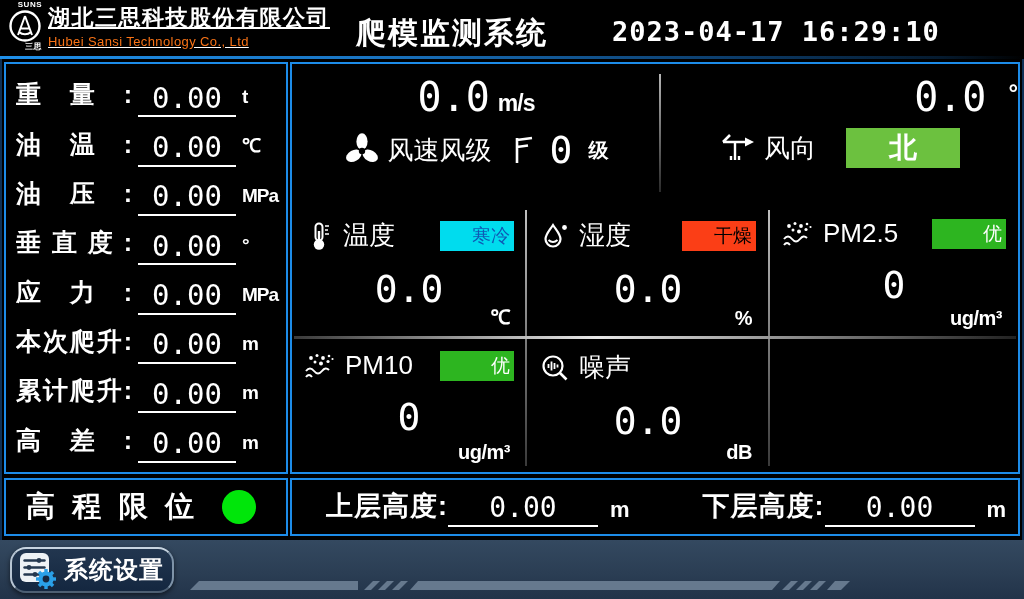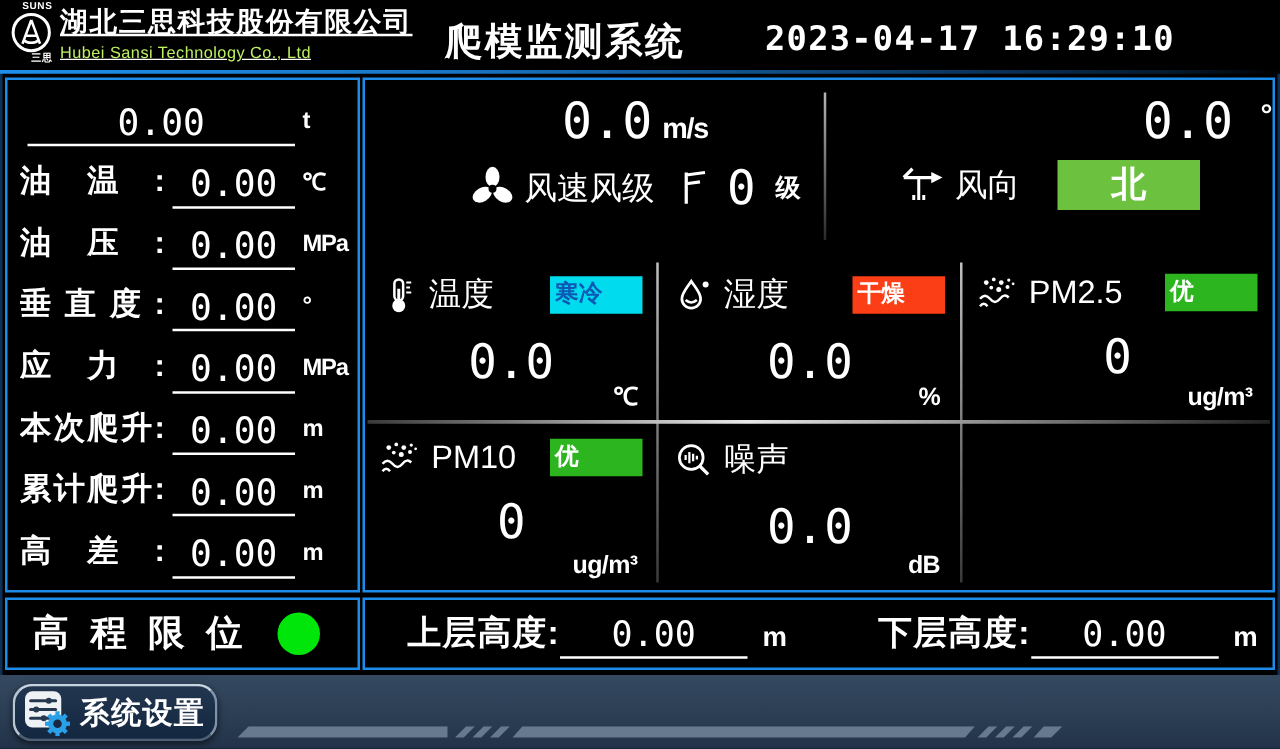--- a/index.html
+++ b/index.html
@@ -6,21 +6,21 @@
   #screen{position:relative;width:1024px;height:599px;background:#000;overflow:hidden;
           font-family:"Liberation Sans",sans-serif;color:#fff;box-shadow:inset 0 0 0 2px #0e3156;}
 
   
   #header{position:absolute;left:0;top:0;width:1024px;height:57px;background:#000;}
   #logo-block{position:absolute;left:8px;top:1px;display:flex;align-items:center;}
   #logo{display:flex;flex-direction:column;align-items:flex-end;line-height:1;}
   #logo .tiny{font-size:8px;font-weight:bold;color:#fff;letter-spacing:.5px;}
   #company{margin-left:6px;text-decoration:underline;}
   #company .cn{font-size:22px;font-weight:bold;letter-spacing:1.5px;}
-  #company .en{font-size:13px;color:#bef264;letter-spacing:.4px;margin-top:1px;}
+  #company .en{font-size:13px;color:#f97316;letter-spacing:.4px;margin-top:1px;}
   #page-title{position:absolute;left:356px;top:13px;font-size:30px;font-weight:bold;letter-spacing:2px;}
   #datetime{position:absolute;left:612px;top:16px;font-size:27px;font-weight:bold;letter-spacing:1px;
             font-family:"DejaVu Sans Mono","Liberation Mono",monospace;}
   #header-line{position:absolute;left:0;top:56px;width:1024px;height:3px;
     background:linear-gradient(90deg,#1f90ea 0%,#1a76c4 35%,#0d3f6e 70%,#051a2e 92%,#000 100%);}
 
   
   .panel{position:absolute;border:2px solid #1d8ce9;background:#000;box-sizing:border-box;}
 
   
@@ -29,21 +29,21 @@
   .mrow{display:flex;align-items:flex-end;height:46px;}
   .mlabel{width:116px;font-size:25px;font-weight:bold;text-align:justify;text-align-last:justify;
           padding-bottom:6px;white-space:nowrap;overflow:hidden;}
   .mline{flex:1;margin:0 6px;border-bottom:2px solid #fff;text-align:center;
          font-family:"DejaVu Sans Mono","Liberation Mono",monospace;font-size:29px;line-height:1.2;}
   .munit{width:36px;font-size:19px;font-weight:bold;letter-spacing:-1px;padding-bottom:9px;}
 
   
   #right-panel{left:290px;top:62px;width:730px;height:412px;}
   .wind-half{position:absolute;top:0;height:140px;}
-  #wind-left{left:0;width:368px;padding-left:32px;}
+  #wind-left{left:0;width:368px;}
   #wind-right{left:370px;width:356px;}
   #wind-vdiv{position:absolute;left:367px;top:10px;width:2px;height:118px;
              background:linear-gradient(#b5b5b5,#2a2a2a);}
   .wind-big{margin-top:12px;text-align:center;font-family:"DejaVu Sans Mono","Liberation Mono",monospace;
             font-size:40px;line-height:1.05;}
   .wind-big .u{font-family:"Liberation Sans",sans-serif;font-size:23px;font-weight:bold;letter-spacing:-1px;margin-left:8px;}
   #wind-right .wind-big{text-align:right;}
   #wind-right .deg{font-family:"Liberation Sans",sans-serif;font-size:24px;font-weight:bold;margin-left:22px;vertical-align:10px;}
   .wind-sub{display:flex;align-items:center;justify-content:center;margin-top:10px;}
   .wlabel{font-size:26px;margin-left:8px;}
@@ -54,22 +54,22 @@
 
   
   .vdiv{position:absolute;width:2px;top:146px;height:256px;background:linear-gradient(#c0c0c0,#3a3a3a);}
   #vdiv1{left:233px;} #vdiv2{left:476px;}
   #hdiv{position:absolute;left:2px;top:272px;width:722px;height:3px;
         background:linear-gradient(90deg,#3a3a3a,#e8e8e8 42%,#9a9a9a 65%,#222);}
 
   .cell{position:absolute;}
   .cell-head{display:flex;align-items:center;margin:8px 8px 0 8px;}
   .slabel{font-size:26px;margin-left:9px;white-space:nowrap;}
-  .sbadge{margin-left:auto;min-width:66px;height:30px;line-height:30px;text-align:left;
-          font-size:19px;font-weight:bold;padding:0 4px;}
+  .sbadge{margin-left:auto;min-width:66px;height:30px;line-height:30px;text-align:right;
+          font-size:19px;font-weight:normal;padding:0 4px;}
   .sval{text-align:center;font-family:"DejaVu Sans Mono","Liberation Mono",monospace;font-size:38px;margin-top:14px;}
   .sunit{position:absolute;right:12px;bottom:4px;font-size:20px;font-weight:bold;letter-spacing:-.5px;}
   #cell-temp {left:4px;  top:146px;width:226px;height:124px;}
   #cell-hum  {left:240px;top:146px;width:232px;height:124px;}
   #cell-pm25 {left:482px;top:146px;width:240px;height:124px;}
   #cell-pm10 {left:4px;  top:278px;width:226px;height:126px;}
   #cell-noise{left:240px;top:278px;width:232px;height:126px;}
   #cell-empty{left:482px;top:278px;width:240px;height:126px;}
 
   
@@ -114,20 +114,21 @@
         <div class="en">Hubei Sansi Technology Co., Ltd</div>
       </div>
     </div>
     <div id="page-title">爬模监测系统</div>
     <div id="datetime">2023-04-17 16:29:10</div>
     <div id="header-line"></div>
   </div>
 
   <div id="left-panel" class="panel">
     <div class="mrow">
+      <span class="mlabel">重量:</span>
       <span class="mline">0.00</span>
       <span class="munit">t</span>
     </div>
     <div class="mrow">
       <span class="mlabel">油温:</span>
       <span class="mline">0.00</span>
       <span class="munit">℃</span>
     </div>
     <div class="mrow">
       <span class="mlabel">油压:</span>
@@ -222,21 +223,21 @@
     </div>
 
     <div id="cell-hum" class="cell">
       <div class="cell-head">
         <svg width="30" height="30" viewBox="0 0 30 30">
           <path d="M13,4 C9,10 5.5,13.5 5.5,18 a7.5,7.5 0 0 0 15,0 C20.5,13.5 17,10 13,4Z" fill="none" stroke="#fff" stroke-width="2.2"></path>
           <path d="M8.5 19 q4.5 4 9 0" fill="none" stroke="#fff" stroke-width="2"></path>
           <circle cx="24.5" cy="6.5" r="2.4" fill="#fff"></circle>
         </svg>
         <span class="slabel">湿度</span>
-        <span class="sbadge" style="background-color: rgb(251, 62, 22); color: #ffffff;">干燥</span>
+        <span class="sbadge" style="background-color: rgb(251, 62, 22); color: #000000;">干燥</span>
       </div>
       <div class="sval">0.0</div>
       <div class="sunit">%</div>
     </div>
 
     <div id="cell-pm25" class="cell">
       <div class="cell-head">
         <svg width="32" height="30" viewBox="0 0 32 30">
           <g fill="#fff">
             <circle cx="7" cy="7" r="1.9"></circle>

